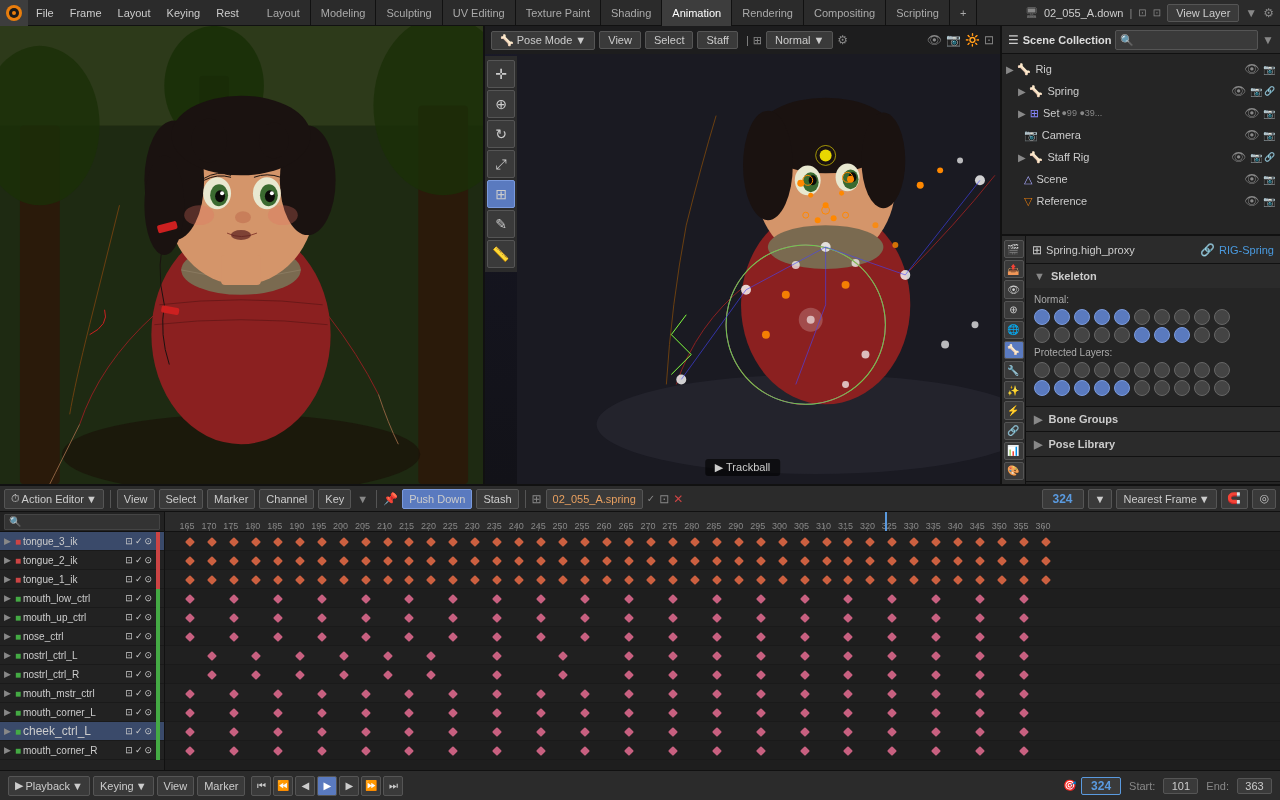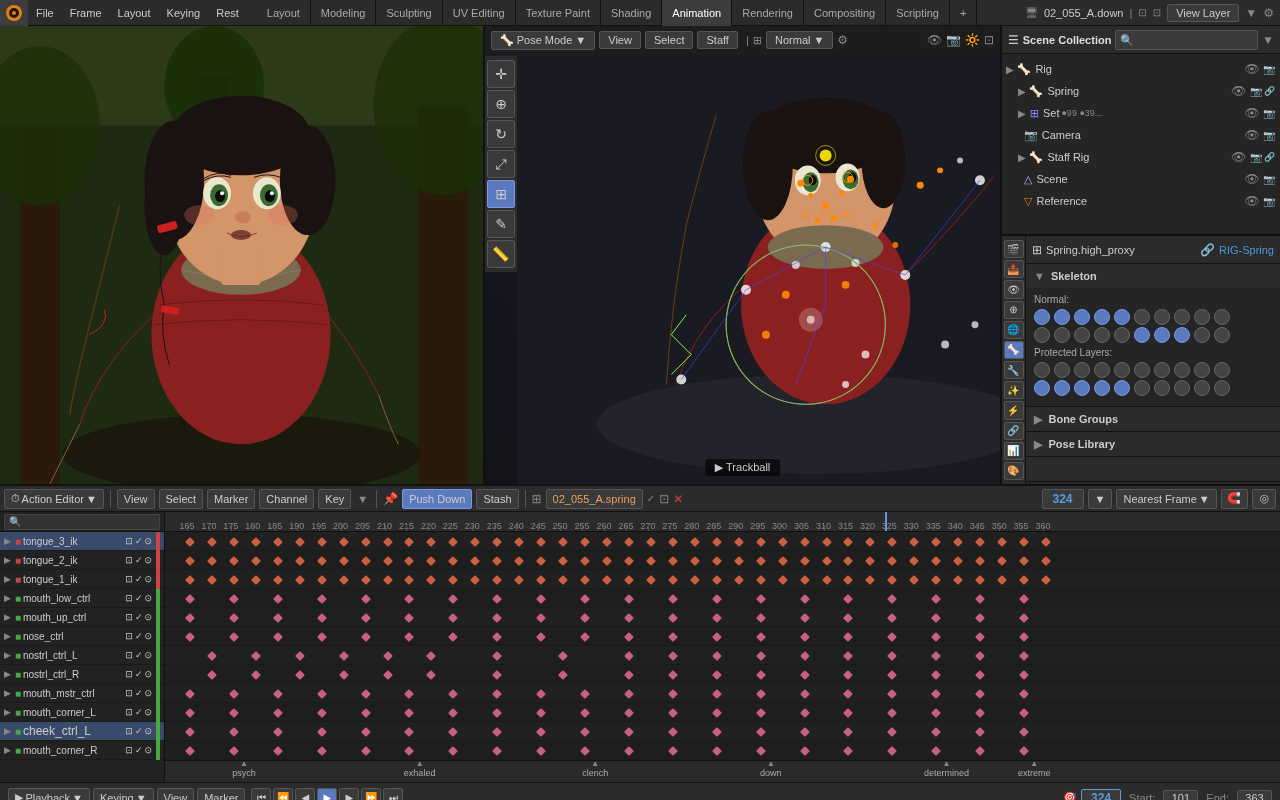--- a/index.html
+++ b/index.html
@@ -1637,29 +1637,20 @@
               <div class="keyframe-dot" style="left: 589.683px; background: rgb(200, 96, 128);"></div>
               <div class="keyframe-dot" style="left: 633.585px; background: rgb(200, 96, 128);"></div>
               <div class="keyframe-dot" style="left: 677.488px; background: rgb(200, 96, 128);"></div>
               <div class="keyframe-dot" style="left: 721.39px; background: rgb(200, 96, 128);"></div>
               <div class="keyframe-dot" style="left: 765.293px; background: rgb(200, 96, 128);"></div>
               <div class="keyframe-dot" style="left: 809.195px; background: rgb(200, 96, 128);"></div>
               <div class="keyframe-dot" style="left: 853.098px; background: rgb(200, 96, 128);"></div>
             </div>
           </div>
 
-        <div class="marker-lane">
-
-        <div class="marker-item" style="left: 79.0244px;">psych</div>
-            <div class="marker-item" style="left: 254.634px;">exhaled</div>
-            <div class="marker-item" style="left: 430.244px;">clench</div>
-            <div class="marker-item" style="left: 605.854px;">down</div>
-            <div class="marker-item" style="left: 781.463px;">determined</div>
-            <div class="marker-item" style="left: 869.268px;">extreme</div>
-          </div>
       </div>
     </div>
 
     <div class="timeline-footer">
       <div style="display:flex;align-items:center;gap:3px;">
         <div class="ae-btn">
           <span>▶</span>
           <span>Playback</span>
           <span>▼</span>
         </div>

